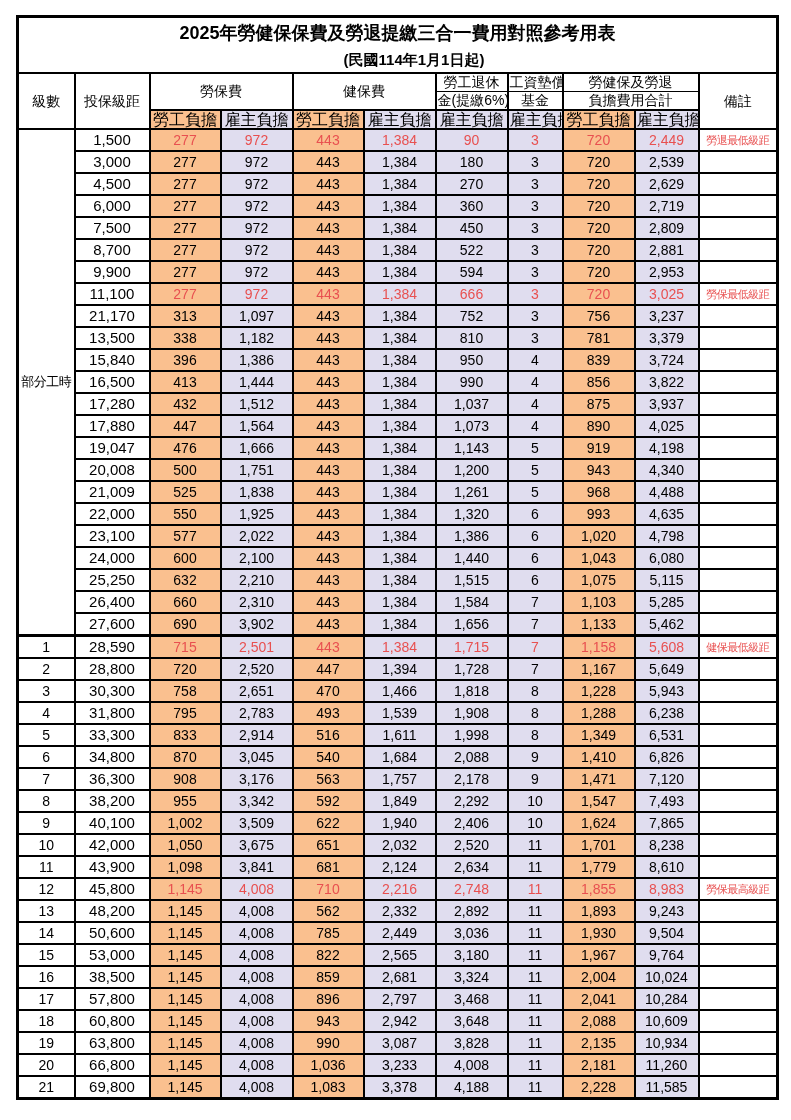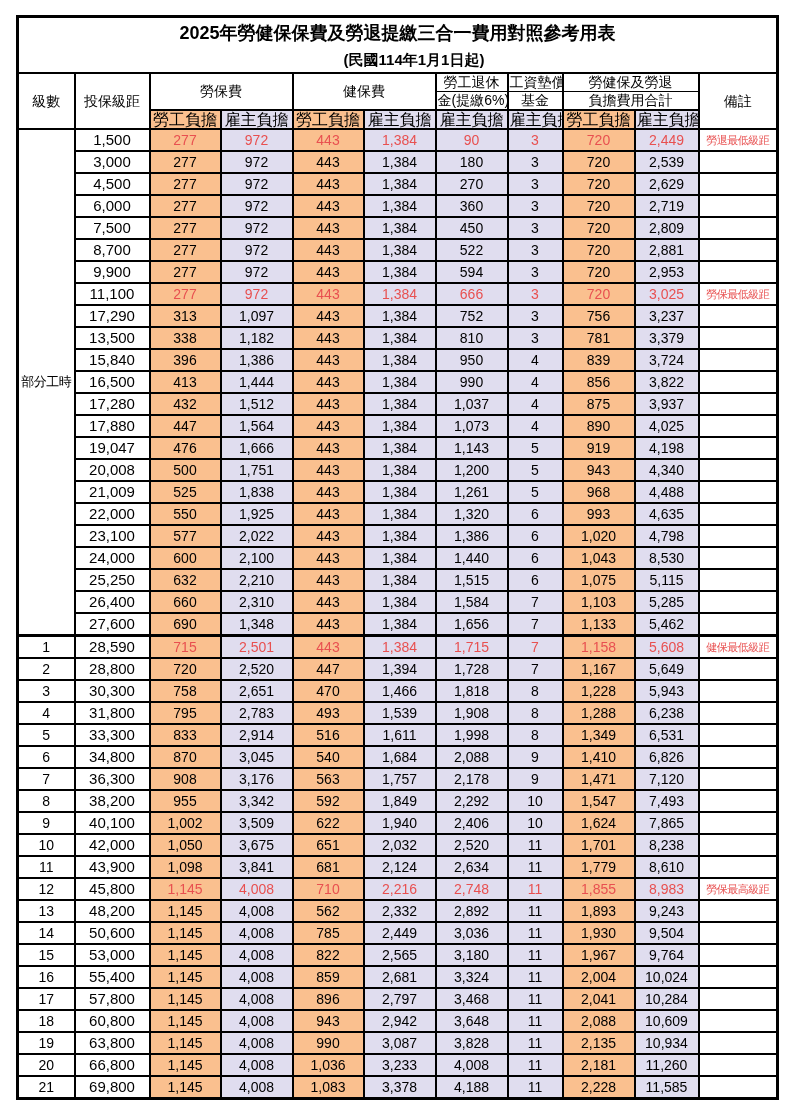--- a/index.html
+++ b/index.html
@@ -187,21 +187,21 @@
           <td class="val er">972</td>
           <td class="val emp">443</td>
           <td class="val er">1,384</td>
           <td class="val er">666</td>
           <td class="val er">3</td>
           <td class="val emp">720</td>
           <td class="val er">3,025</td>
           <td class="remark-cell">勞保最低級距</td>
         </tr>
         <tr>
-          <td class="bracket-cell">17,290</td>
+          <td class="bracket-cell">21,170</td>
           <td class="val emp">313</td>
           <td class="val er">1,097</td>
           <td class="val emp">443</td>
           <td class="val er">1,384</td>
           <td class="val er">752</td>
           <td class="val er">3</td>
           <td class="val emp">756</td>
           <td class="val er">3,237</td>
           <td class="remark-cell"></td>
         </tr>
@@ -327,21 +327,21 @@
         </tr>
         <tr>
           <td class="bracket-cell">24,000</td>
           <td class="val emp">600</td>
           <td class="val er">2,100</td>
           <td class="val emp">443</td>
           <td class="val er">1,384</td>
           <td class="val er">1,440</td>
           <td class="val er">6</td>
           <td class="val emp">1,043</td>
-          <td class="val er">8,530</td>
+          <td class="val er">6,080</td>
           <td class="remark-cell"></td>
         </tr>
         <tr>
           <td class="bracket-cell">25,250</td>
           <td class="val emp">632</td>
           <td class="val er">2,210</td>
           <td class="val emp">443</td>
           <td class="val er">1,384</td>
           <td class="val er">1,515</td>
           <td class="val er">6</td>
@@ -357,21 +357,21 @@
           <td class="val er">1,384</td>
           <td class="val er">1,584</td>
           <td class="val er">7</td>
           <td class="val emp">1,103</td>
           <td class="val er">5,285</td>
           <td class="remark-cell"></td>
         </tr>
         <tr>
           <td class="bracket-cell">27,600</td>
           <td class="val emp">690</td>
-          <td class="val er">1,348</td>
+          <td class="val er">3,902</td>
           <td class="val emp">443</td>
           <td class="val er">1,384</td>
           <td class="val er">1,656</td>
           <td class="val er">7</td>
           <td class="val emp">1,133</td>
           <td class="val er">5,462</td>
           <td class="remark-cell"></td>
         </tr>
         <tr class="hl section-start">
           <td class="level-cell">1</td>
@@ -563,21 +563,21 @@
           <td class="val emp">822</td>
           <td class="val er">2,565</td>
           <td class="val er">3,180</td>
           <td class="val er">11</td>
           <td class="val emp">1,967</td>
           <td class="val er">9,764</td>
           <td class="remark-cell"></td>
         </tr>
         <tr>
           <td class="level-cell">16</td>
-          <td class="bracket-cell">55,400</td>
+          <td class="bracket-cell">38,500</td>
           <td class="val emp">1,145</td>
           <td class="val er">4,008</td>
           <td class="val emp">859</td>
           <td class="val er">2,681</td>
           <td class="val er">3,324</td>
           <td class="val er">11</td>
           <td class="val emp">2,004</td>
           <td class="val er">10,024</td>
           <td class="remark-cell"></td>
         </tr>

